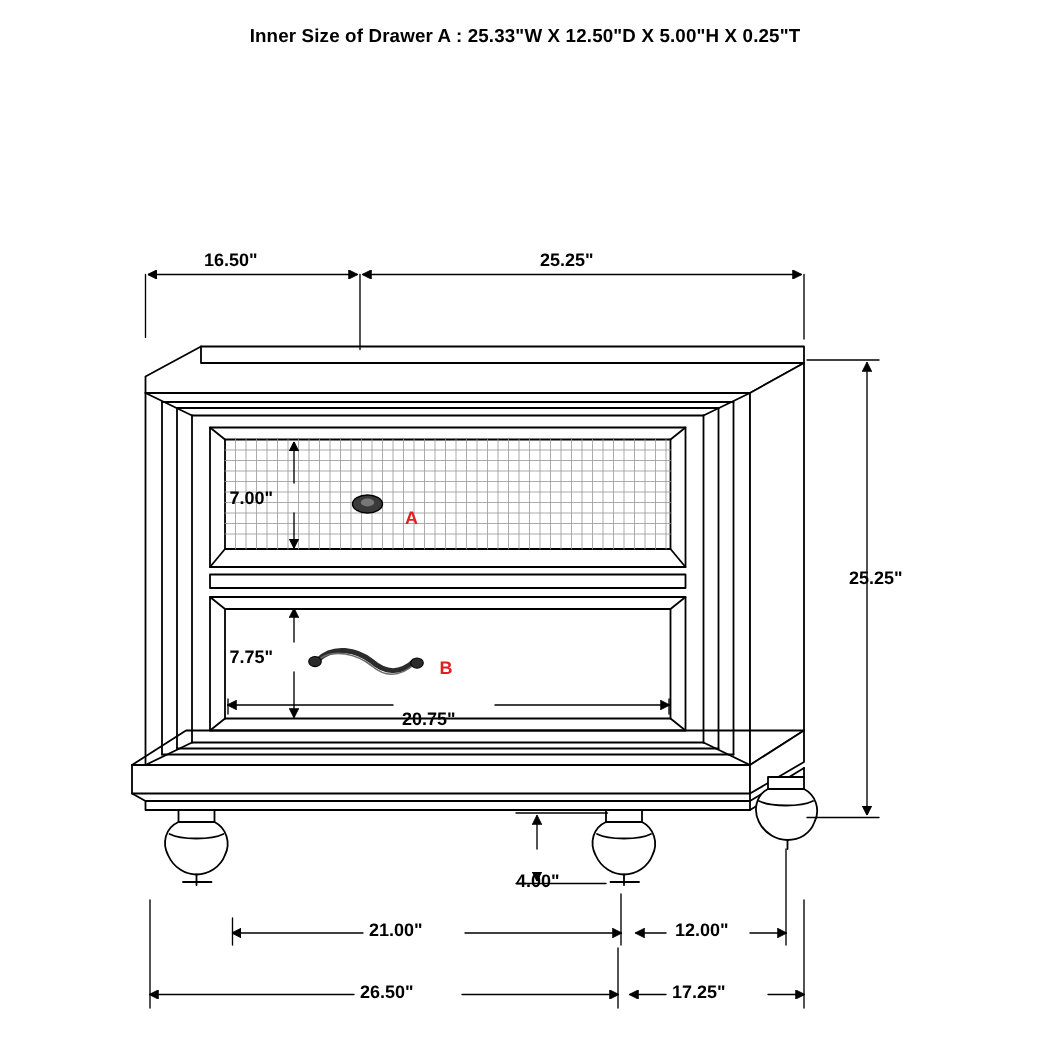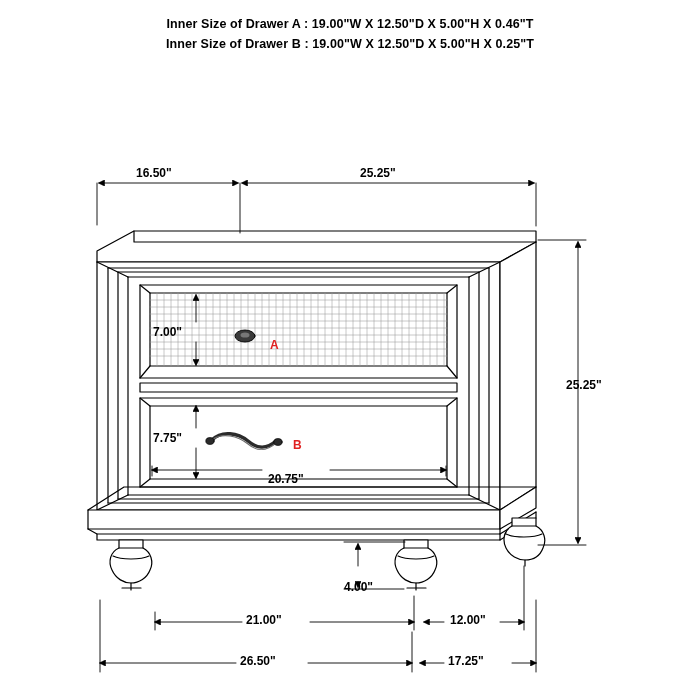--- a/index.html
+++ b/index.html
@@ -26,22 +26,21 @@
     white-space:nowrap;
   }
   .lbl.red{color:#e02020;}
 </style>
 </head>
 <body>
 
 <div class="stage">
 
   <div class="hdr">
-    <div>Inner Size of Drawer A : 19.00"W X 12.50"D X 5.00"H X  0.46"T</div>
-    <div>Inner Size of Drawer B : 19.00"W X 12.50"D X 5.00"H X  0.25"T</div>
+    <div>Inner Size of Drawer A : 25.33"W X 12.50"D X 5.00"H X  0.25"T</div>
   </div>
 
   <svg viewBox="0 0 700 700">
     <g fill="none" stroke="#000" stroke-width="1.2" stroke-linejoin="round" stroke-linecap="round">
 
       <path d="M97,251 L134,231 L536,231 L536,242 L500,262 L97,262 Z" fill="#ffffff"></path>
       <path d="M134,231 L134,242 L536,242"></path>
 
       <path d="M97,262 L97,510 L500,510 L500,262 Z" fill="#ffffff"></path>
 

